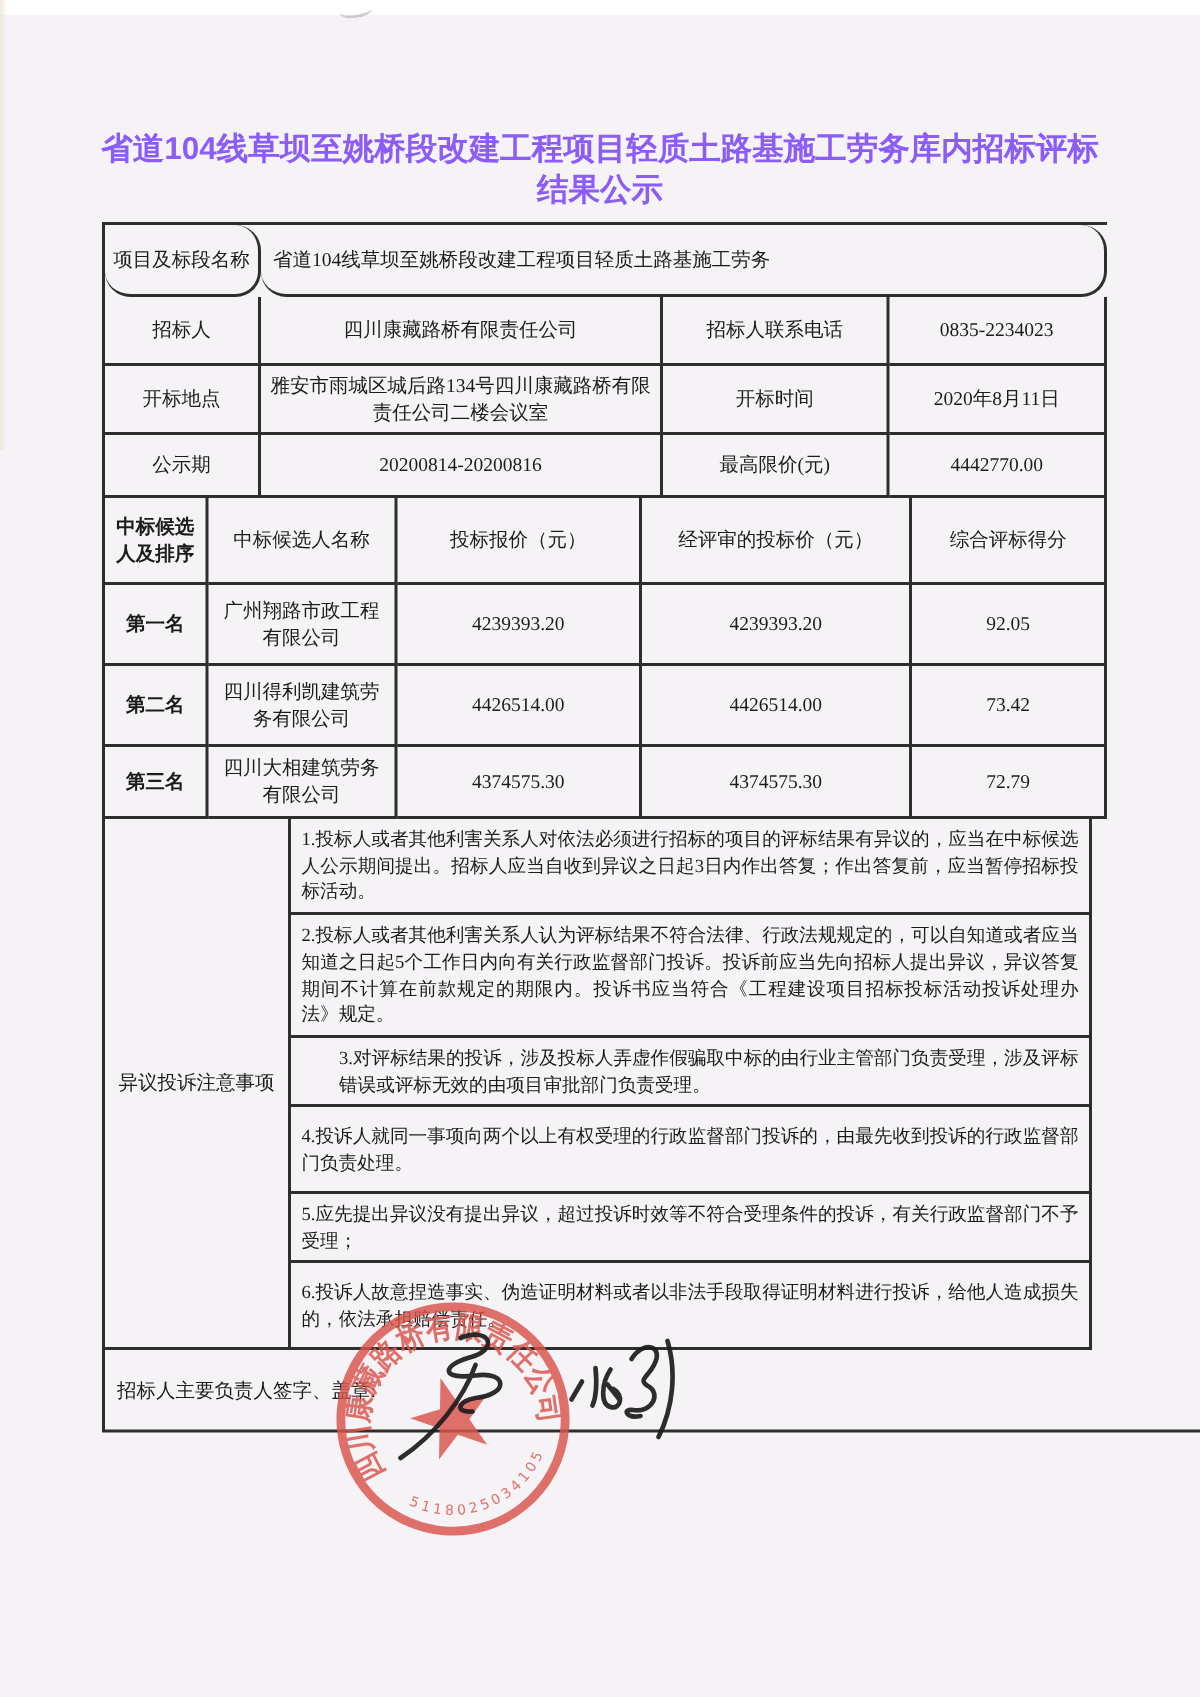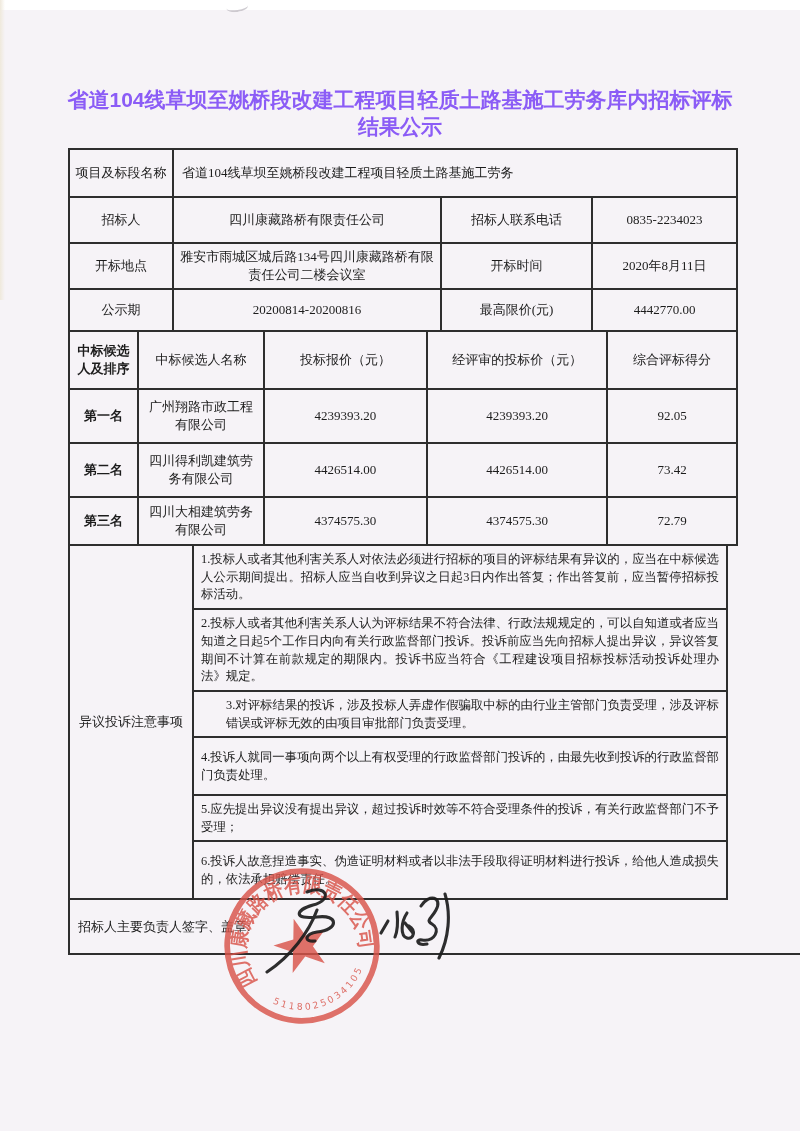--- a/index.html
+++ b/index.html
@@ -22,21 +22,21 @@
     font-size:13px;}
   .row{display:flex;width:100%;}
   .cell{box-sizing:border-box;border-right:2px solid #2e2e2e;border-bottom:2px solid #2e2e2e;
     display:flex;align-items:center;justify-content:center;text-align:center;
     padding:2px 4px;line-height:1.35;}
   .cell.left{justify-content:flex-start;text-align:center;padding-left:8px;}
 
   
   .c1{width:104px;} .c2{width:268px;} .c3{width:151px;} .c4{width:145px;}
   .cspan{width:564px;}
-  .h48{height:48px;} .h46{height:46px;} .h42{height:42px;}
+  .h48{height:48px;border-radius:17px;} .h46{height:46px;} .h42{height:42px;}
 
   
   .ka{width:72px;font-weight:bold;} .kb{width:132px;} .kc{width:171px;} .kd{width:189px;} .ke{width:136px;}
   .h58{height:58px;} .h54{height:54px;} .hr3{height:48px;}
 
   
   .notes{display:flex;width:100%;}
   .notes-label{box-sizing:border-box;width:124px;border-right:2px solid #2e2e2e;border-bottom:2px solid #2e2e2e;
     display:flex;align-items:center;justify-content:center;text-align:center;padding:2px;}
   .notes-items{width:534px;display:flex;flex-direction:column;}

